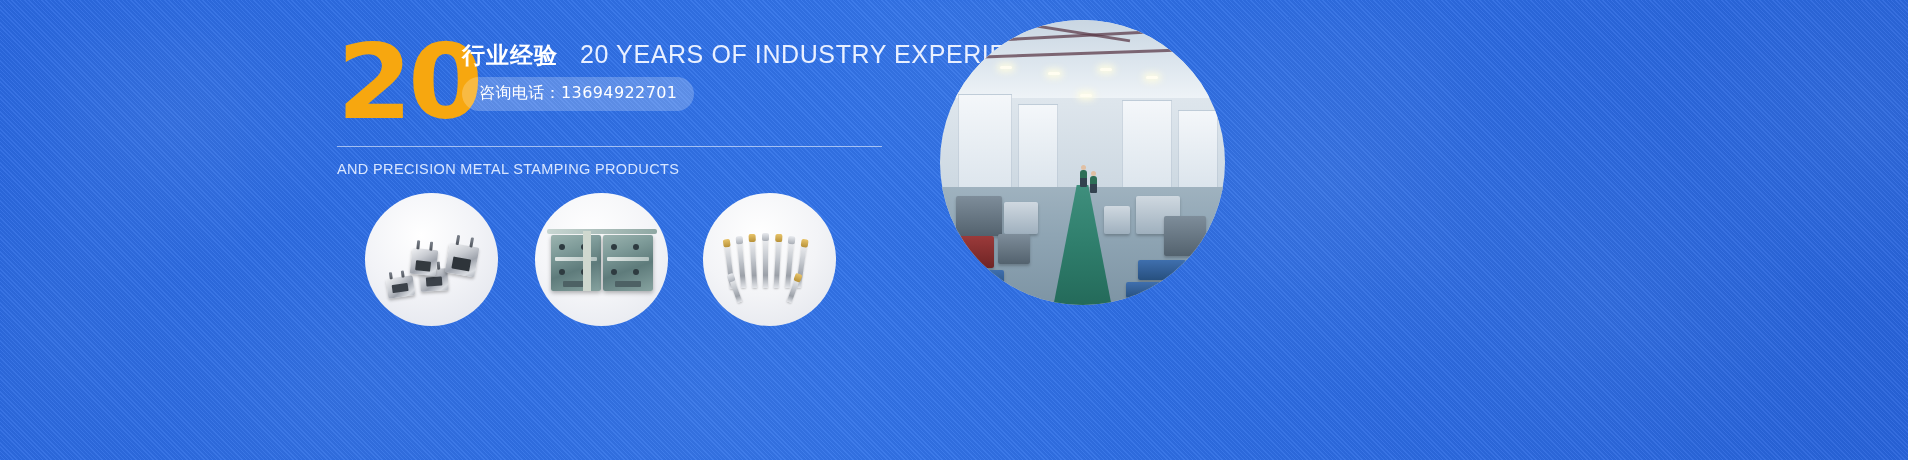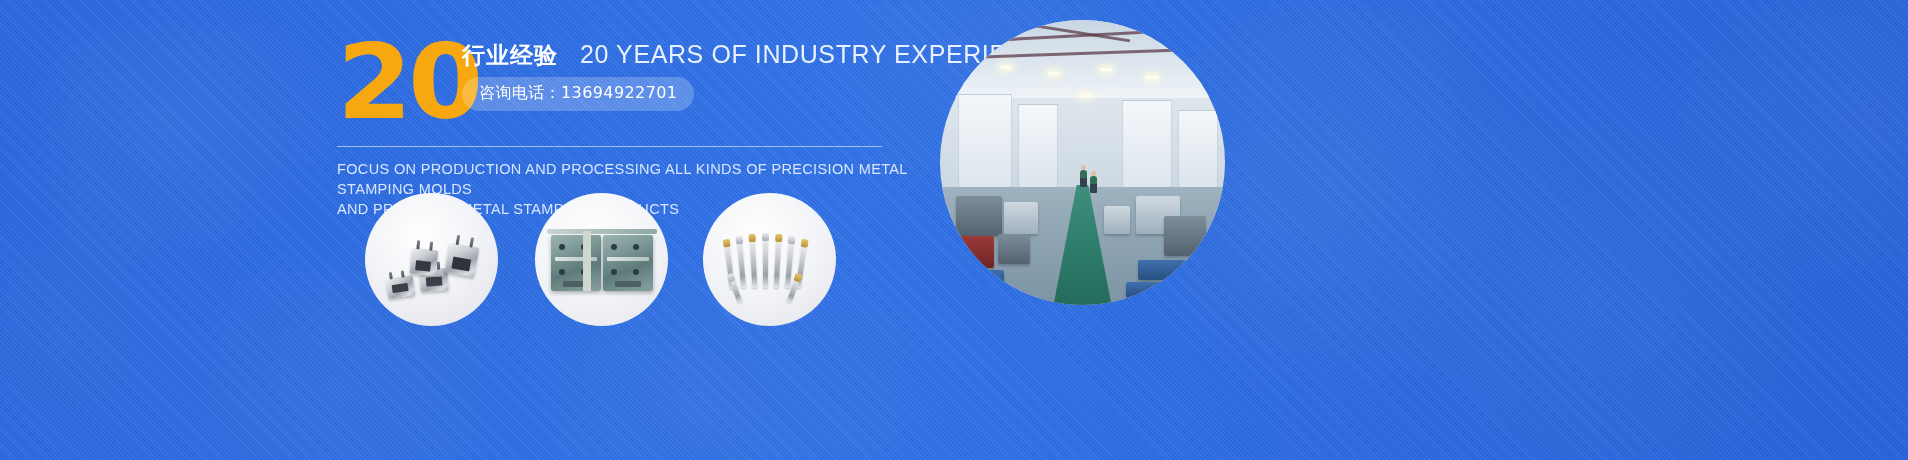--- a/index.html
+++ b/index.html
@@ -307,21 +307,20 @@
         <div class="line-2">
           <span class="phone-badge">咨询电话：13694922701</span>
         </div>
 
       </div>
     </div>
 
     <div class="divider"></div>
 
     <div class="sub-en">
-      <div>FOCUS ON PRODUCTION AND PROCESSING ALL KINDS OF PRECISION METAL STAMPING MOLDS</div>
       <div>AND PRECISION METAL STAMPING PRODUCTS</div>
     </div>
 
   </div>
 
   <div class="circle prod p1">
     <div class="conn" style="left:22px; top:84px; width:27px; height:20px; transform:rotate(-8deg);">
       <i style="left:4px; top:-6px; width:3px; height:7px;"></i>
       <i style="left:16px; top:-6px; width:3px; height:7px;"></i>
       <i style="left:5px; top:7px; width:16px; height:8px; background:#3b4149;"></i>

